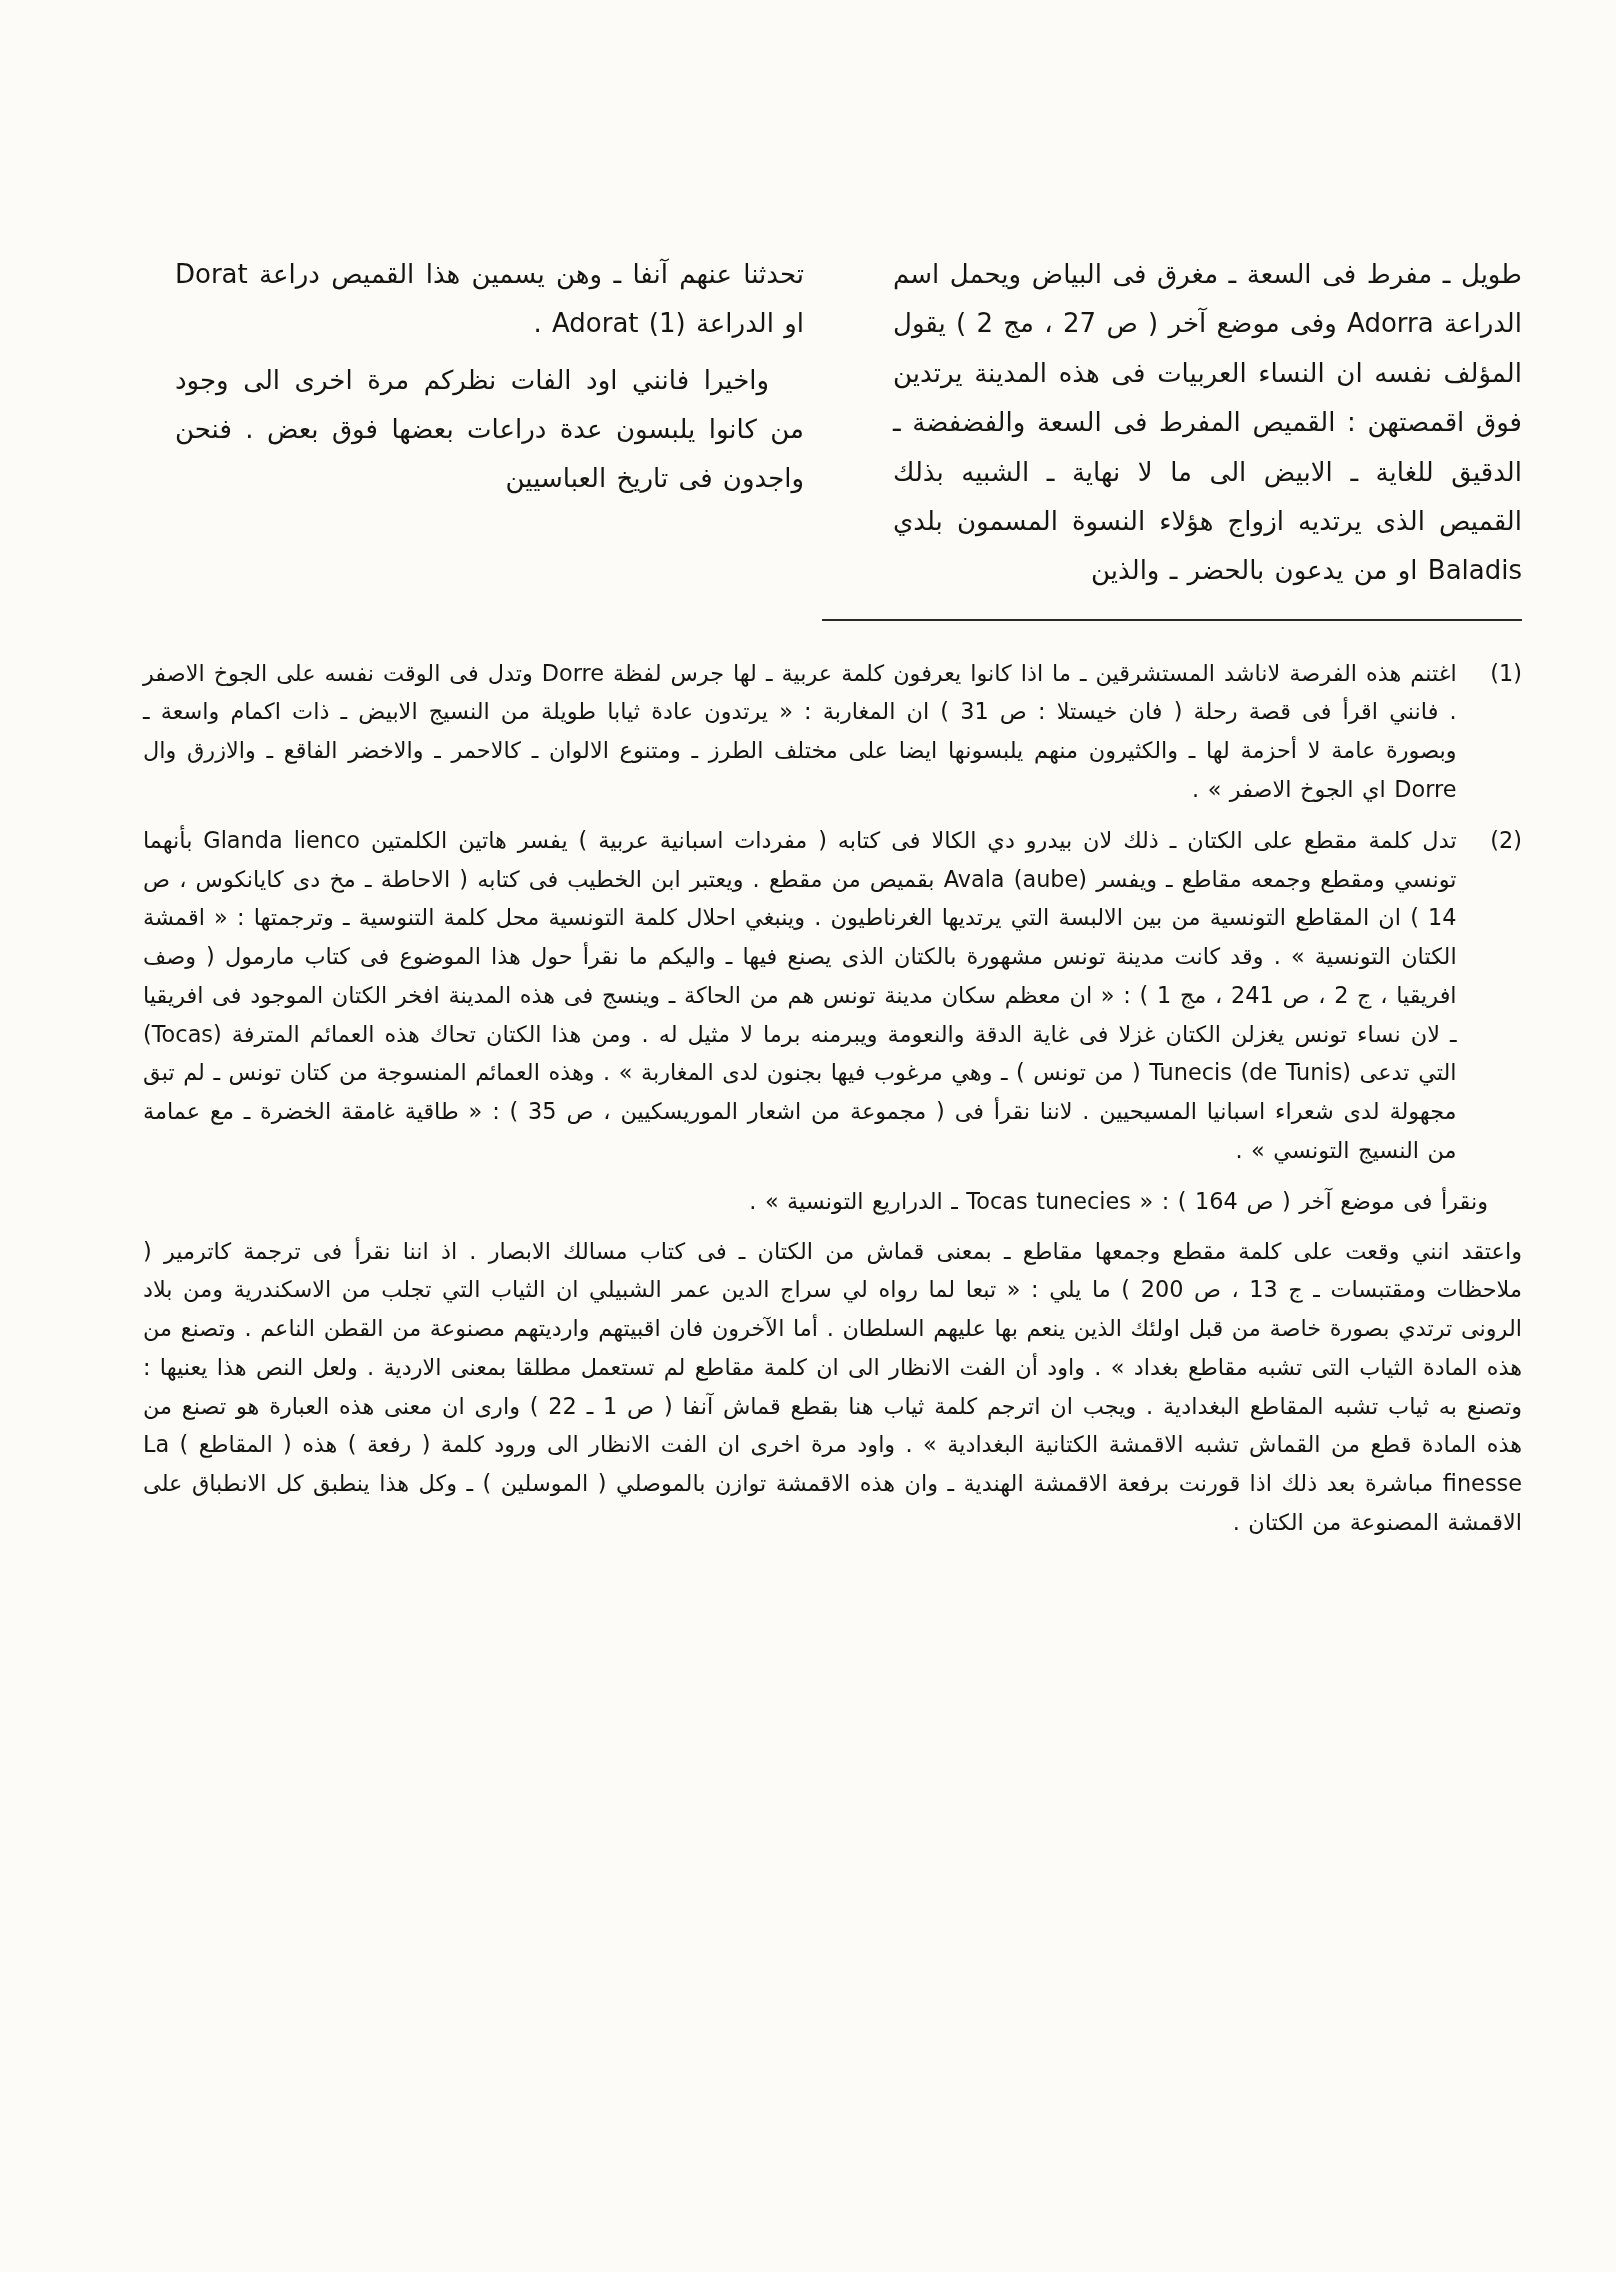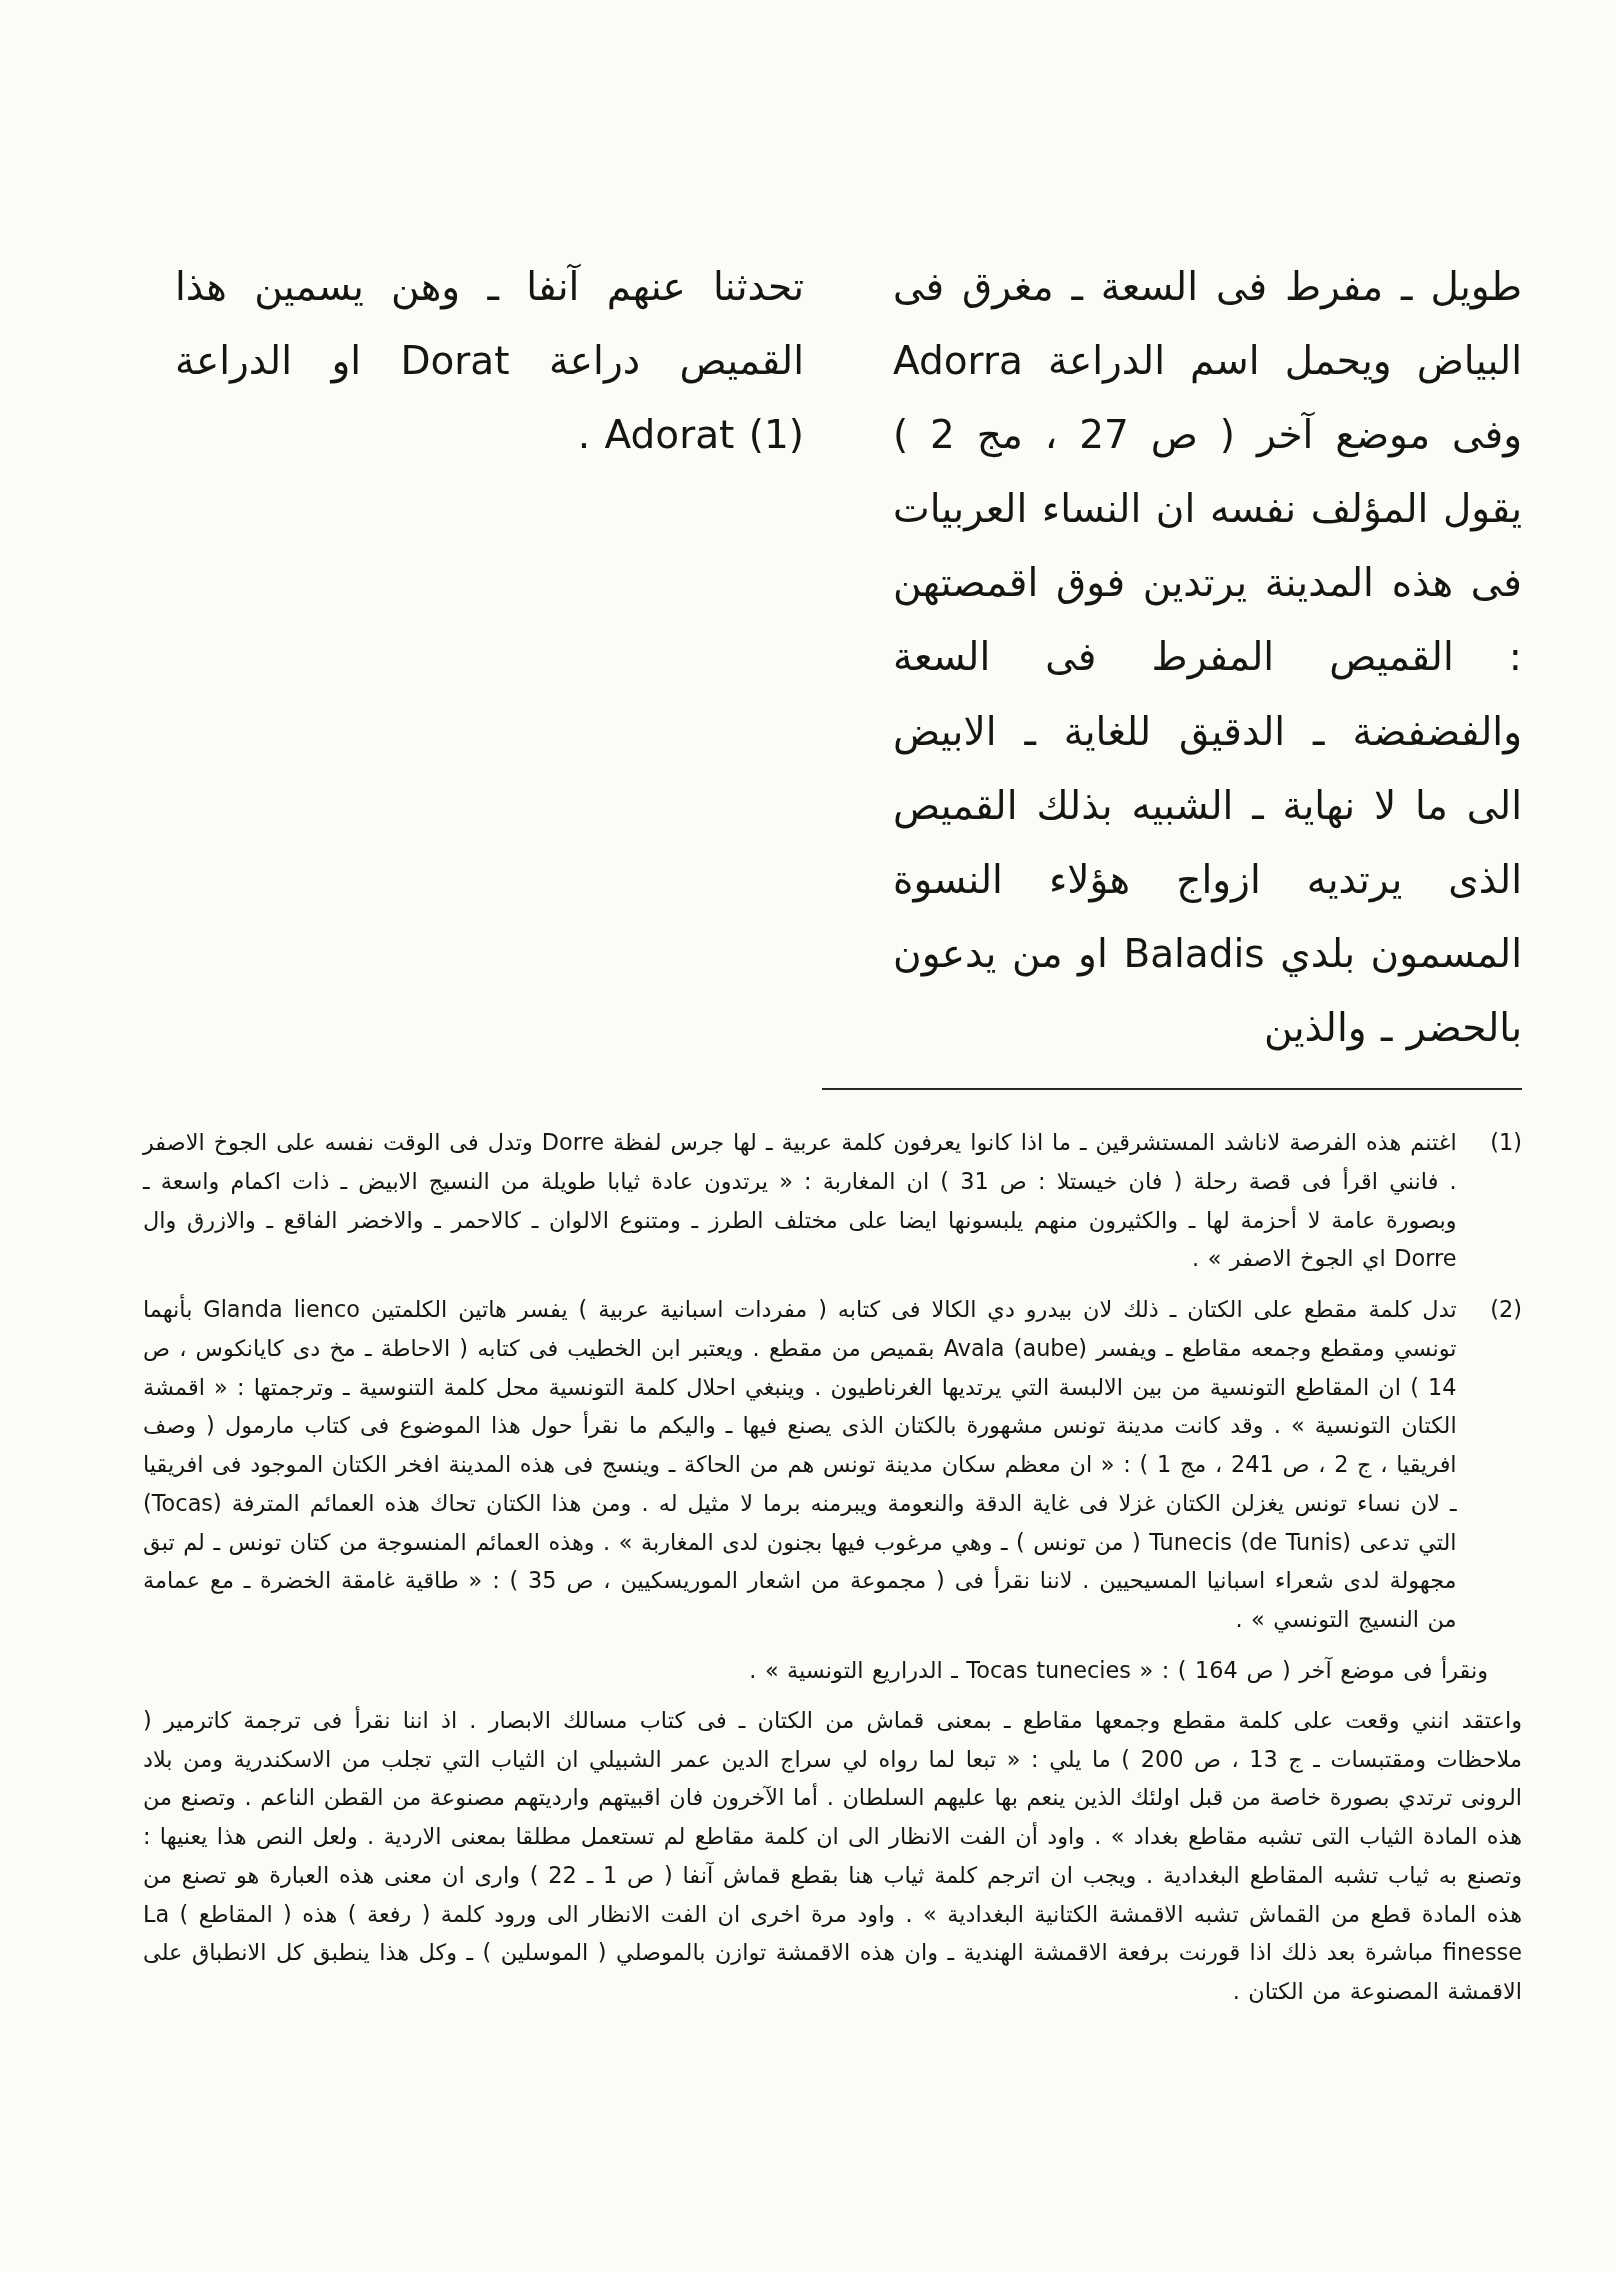--- a/index.html
+++ b/index.html
@@ -22,21 +22,21 @@
 
   
   .main-columns {
     direction: rtl;
     display: flex;
     gap: 57px;
     align-items: flex-start;
   }
   .col { flex: 1 1 0; }
   .col p {
-    font-size: 39px;
+    font-size: 26px;
     line-height: 1.9;
     text-align: justify;
     word-spacing: 2px;
     margin-left: 32px;
   }
   .col p + p { margin-top: 6.8px; }
   .indent { text-indent: 35px; }
 
   
   .footnote-rule {
@@ -94,20 +94,21 @@
 <body>
 
 <div class="page">
 
   <div class="main-columns">
     <div class="col">
       <p>طويل ـ مفرط فى السعة ـ مغرق فى البياض ويحمل اسم الدراعة Adorra وفى موضع آخر ( ص 27 ، مج 2 ) يقول المؤلف نفسه ان النساء العربيات فى هذه المدينة يرتدين فوق اقمصتهن : القميص المفرط فى السعة والفضفضة ـ الدقيق للغاية ـ الابيض الى ما لا نهاية ـ الشبيه بذلك القميص الذى يرتديه ازواج هؤلاء النسوة المسمون بلدي Baladis او من يدعون بالحضر ـ والذين</p>
     </div>
     <div class="col">
       <p>تحدثنا عنهم آنفا ـ وهن يسمين هذا القميص دراعة Dorat او الدراعة Adorat (1) .</p>
+      <p class="indent">واخيرا فانني اود الفات نظركم مرة اخرى الى وجود من كانوا يلبسون عدة دراعات بعضها فوق بعض . فنحن واجدون فى تاريخ العباسيين</p>
     </div>
   </div>
 
   <div class="footnote-rule"></div>
 
   <div class="footnotes">
 
     <div class="footnote">
       <span class="fn-marker">(1)</span>
       <p class="fn-text">اغتنم هذه الفرصة لاناشد المستشرقين ـ ما اذا كانوا يعرفون كلمة عربية ـ لها جرس لفظة Dorre وتدل فى الوقت نفسه على الجوخ الاصفر . فانني اقرأ فى قصة رحلة ( فان خيستلا : ص 31 ) ان المغاربة : « يرتدون عادة ثيابا طويلة من النسيج الابيض ـ ذات اكمام واسعة ـ وبصورة عامة لا أحزمة لها ـ والكثيرون منهم يلبسونها ايضا على مختلف الطرز ـ ومتنوع الالوان ـ كالاحمر ـ والاخضر الفاقع ـ والازرق وال Dorre اي الجوخ الاصفر » .</p>

